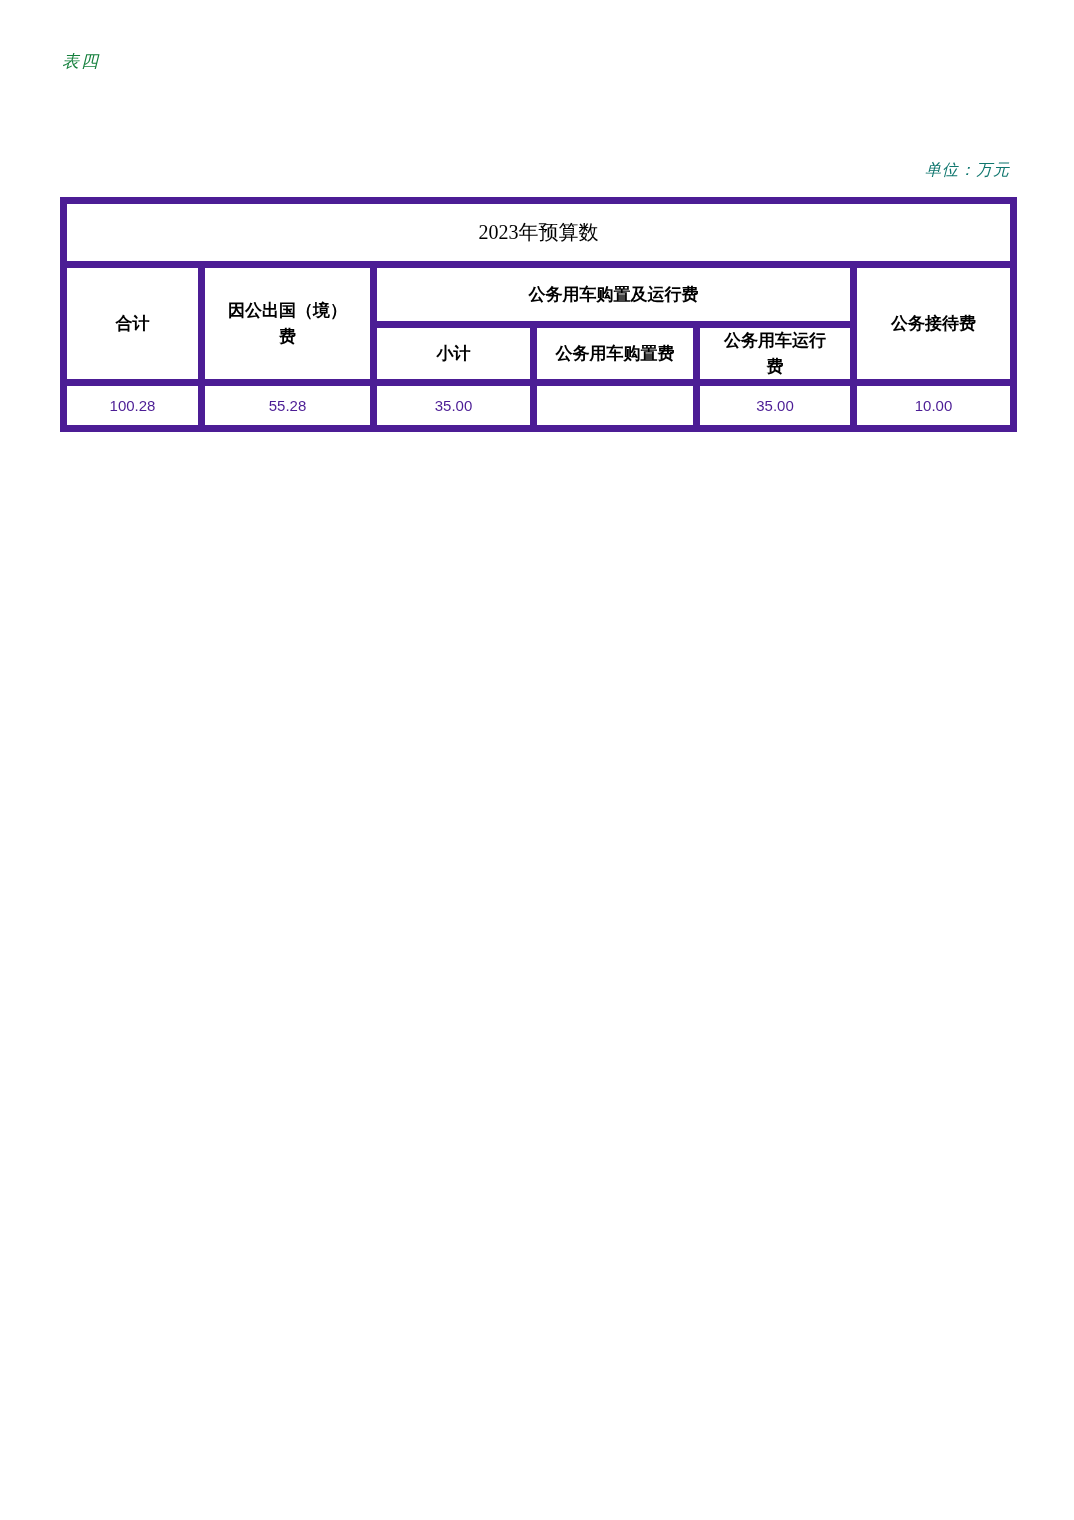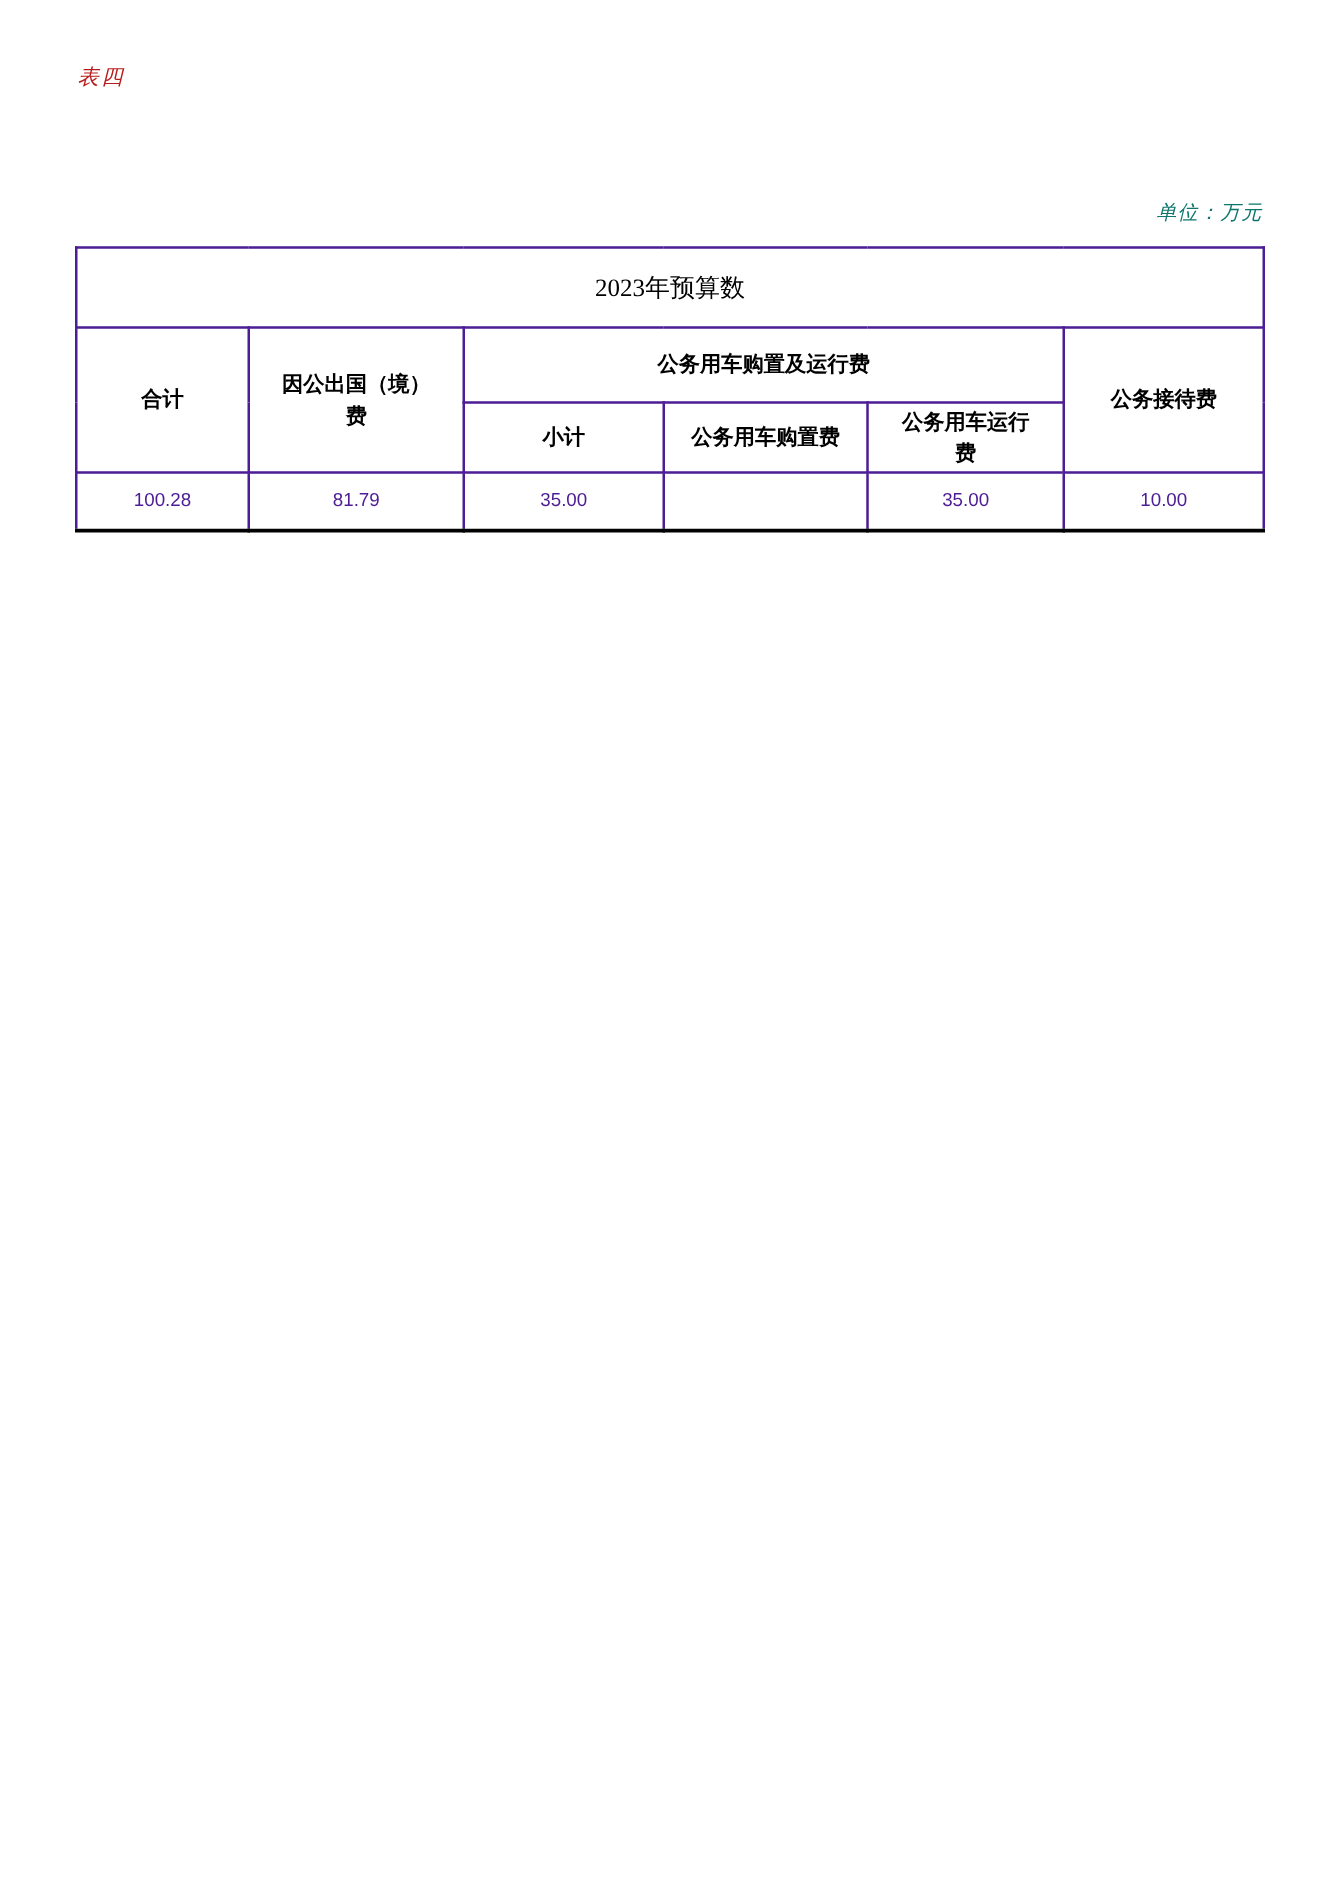--- a/index.html
+++ b/index.html
@@ -14,21 +14,21 @@
     overflow: hidden;
   }
   .table-label {
     position: absolute;
     left: 62px;
     top: 50px;
     font-family: "Liberation Serif", "DejaVu Serif", serif;
     font-style: italic;
     font-size: 17px;
     letter-spacing: 2px;
-    color: #b91c1c;
+    color: #15803d;
   }
   .doc-title {
     position: absolute;
     left: 0;
     right: 0;
     top: 99px;
     text-align: center;
     font-family: "Liberation Serif", "DejaVu Serif", serif;
     font-weight: bold;
     font-size: 27px;
@@ -49,21 +49,21 @@
     position: absolute;
     left: 60px;
     top: 197px;
     width: 950px;
     border-collapse: collapse;
     table-layout: fixed;
     border: 2px solid #000;
     border-bottom-width: 3px;
   }
   table.budget td {
-    border: 2px solid #4c1d95;
+    border: 7px solid #4c1d95;
     text-align: center;
     vertical-align: middle;
     white-space: pre-line;
     overflow: hidden;
   }
   td.year-cell {
     height: 64px;
     font-family: "Liberation Serif", "DejaVu Serif", "Liberation Sans", sans-serif;
     font-size: 20px;
     font-weight: normal;
@@ -117,21 +117,21 @@
         <td rowspan="2" class="th">公务接待费</td>
       </tr>
       <tr class="sub-row">
         <td class="th">小计</td>
         <td class="th">公务用车购置费</td>
         <td class="th">公务用车运行
 费</td>
       </tr>
       <tr class="data-row">
         <td>100.28</td>
-        <td>81.79</td>
+        <td>55.28</td>
         <td>35.00</td>
         <td></td>
         <td>35.00</td>
         <td>10.00</td>
       </tr>
     </tbody>
   </table>
 
 </div>
 

